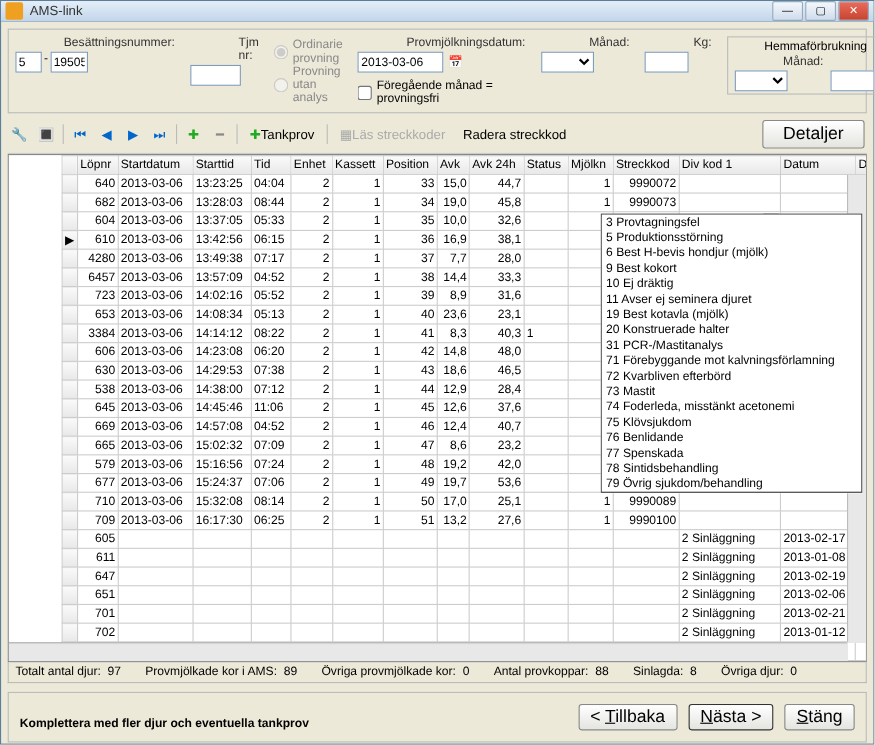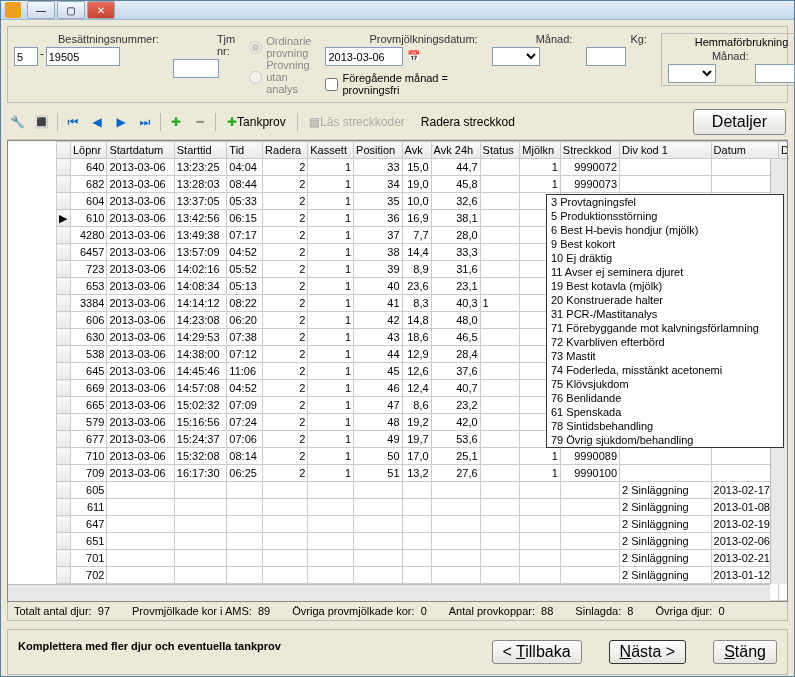--- a/index.html
+++ b/index.html
@@ -34,47 +34,48 @@
 .grid th, .grid td { border: 1px solid #ccc; padding: 1px 2px; white-space: nowrap; height: 17px; background: #fff; }
 .grid th { background: linear-gradient(#fafafa,#e8e8e8); font-weight: normal; text-align: left; position: sticky; top: 0; }
 .grid td.num { text-align: right; }
 .rowhdr { width: 14px; background: linear-gradient(#fafafa,#e8e8e8) !important; }
 .rowhdr.sel { color: #000; }
 .scrollv { position: absolute; right: 0; top: 18px; bottom: 17px; width: 17px; background: #e8e8e8; border-left: 1px solid #bbb; }
 .scrollh { position: absolute; left: 0; right: 17px; bottom: 0; height: 17px; background: #e8e8e8; border-top: 1px solid #bbb; }
 .dropdown { position: absolute; background: #fff; border: 1px solid #333; font-size: 11px; z-index: 100; }
 .dropdown div { padding: 1px 4px; white-space: nowrap; cursor: pointer; }
 .summary { border: 1px solid #bbb; border-top: none; padding: 3px 6px; background: #ece9d8; display: flex; gap: 22px; font-size: 11px; }
-.footer { border: 1px solid #bbb; margin-top: 8px; padding: 10px; display: flex; align-items: flex-start; gap: 27px; }
+.footer { border: 1px solid #bbb; margin-top: 8px; padding: 10px; display: flex; align-items: flex-end; gap: 10px; }
 .footer .msg { flex: 1; font-weight: bold; font-size: 11px; }
 .divkod-cell { position: relative; }
 .divkod-dd { position: absolute; right: 1px; top: 1px; width: 14px; height: 14px; background: #e8e8e8; border: 1px solid #888; font-size: 8px; text-align: center; line-height: 12px; cursor: pointer; }
 </style>
 </head>
 <body>
 
 <div class="window">
   <div class="titlebar">
     <div class="icon"></div>
+    <div class="title">AMS-link</div>
     <div class="winbtns">
       <div class="winbtn">—</div>
       <div class="winbtn">▢</div>
       <div class="winbtn close">✕</div>
     </div>
   </div>
 
   <div class="content">
 
     <div class="panel1">
       <div class="field">
         <label>Besättningsnummer:</label>
         <div style="display:flex;gap:2px">
           <input style="width: 24px;" value="5">
           <span>-</span>
-          <input style="width: 74px;" value="19505">
+          <input style="width: 34px;" value="19505">
         </div>
       </div>
       <div class="field">
         <label>Tjm nr:</label>
         <input style="width: 46px;" value="">
       </div>
       <div class="radio-group">
         <label>
             <input type="radio" checked="" disabled="" style="">
             <span>Ordinarie provning</span>
@@ -146,21 +147,21 @@
 
     <div class="grid-wrap">
       <table class="grid" id="grid">
         <thead>
             <tr id="hdr">
               <th class="rowhdr"></th>
               <th>Löpnr</th>
               <th>Startdatum</th>
               <th>Starttid</th>
               <th>Tid</th>
-              <th>Radera</th>
+              <th>Enhet</th>
               <th>Kassett</th>
               <th>Position</th>
               <th>Avk</th>
               <th>Avk 24h</th>
               <th>Status</th>
               <th>Mjölkn</th>
               <th>Streckkod</th>
               <th>Div kod 1</th>
               <th>Datum</th>
               <th>Div kod 2</th>
@@ -646,21 +647,21 @@
           <div>11 Avser ej seminera djuret</div>
           <div>19 Best kotavla (mjölk)</div>
           <div>20 Konstruerade halter</div>
           <div>31 PCR-/Mastitanalys</div>
           <div>71 Förebyggande mot kalvningsförlamning</div>
           <div>72 Kvarbliven efterbörd</div>
           <div>73 Mastit</div>
           <div>74 Foderleda, misstänkt acetonemi</div>
           <div>75 Klövsjukdom</div>
           <div>76 Benlidande</div>
-          <div>61 Spenskada</div>
+          <div>77 Spenskada</div>
           <div>78 Sintidsbehandling</div>
           <div>79 Övrig sjukdom/behandling</div>
         </div>
       <div class="scrollv"></div>
       <div class="scrollh"></div>
     </div>
 
     <div class="summary">
       <span><span>Totalt antal djur:</span>&nbsp;&nbsp;<span>97</span></span>
       <span><span>Provmjölkade kor i AMS:</span>&nbsp;&nbsp;<span>89</span></span>

